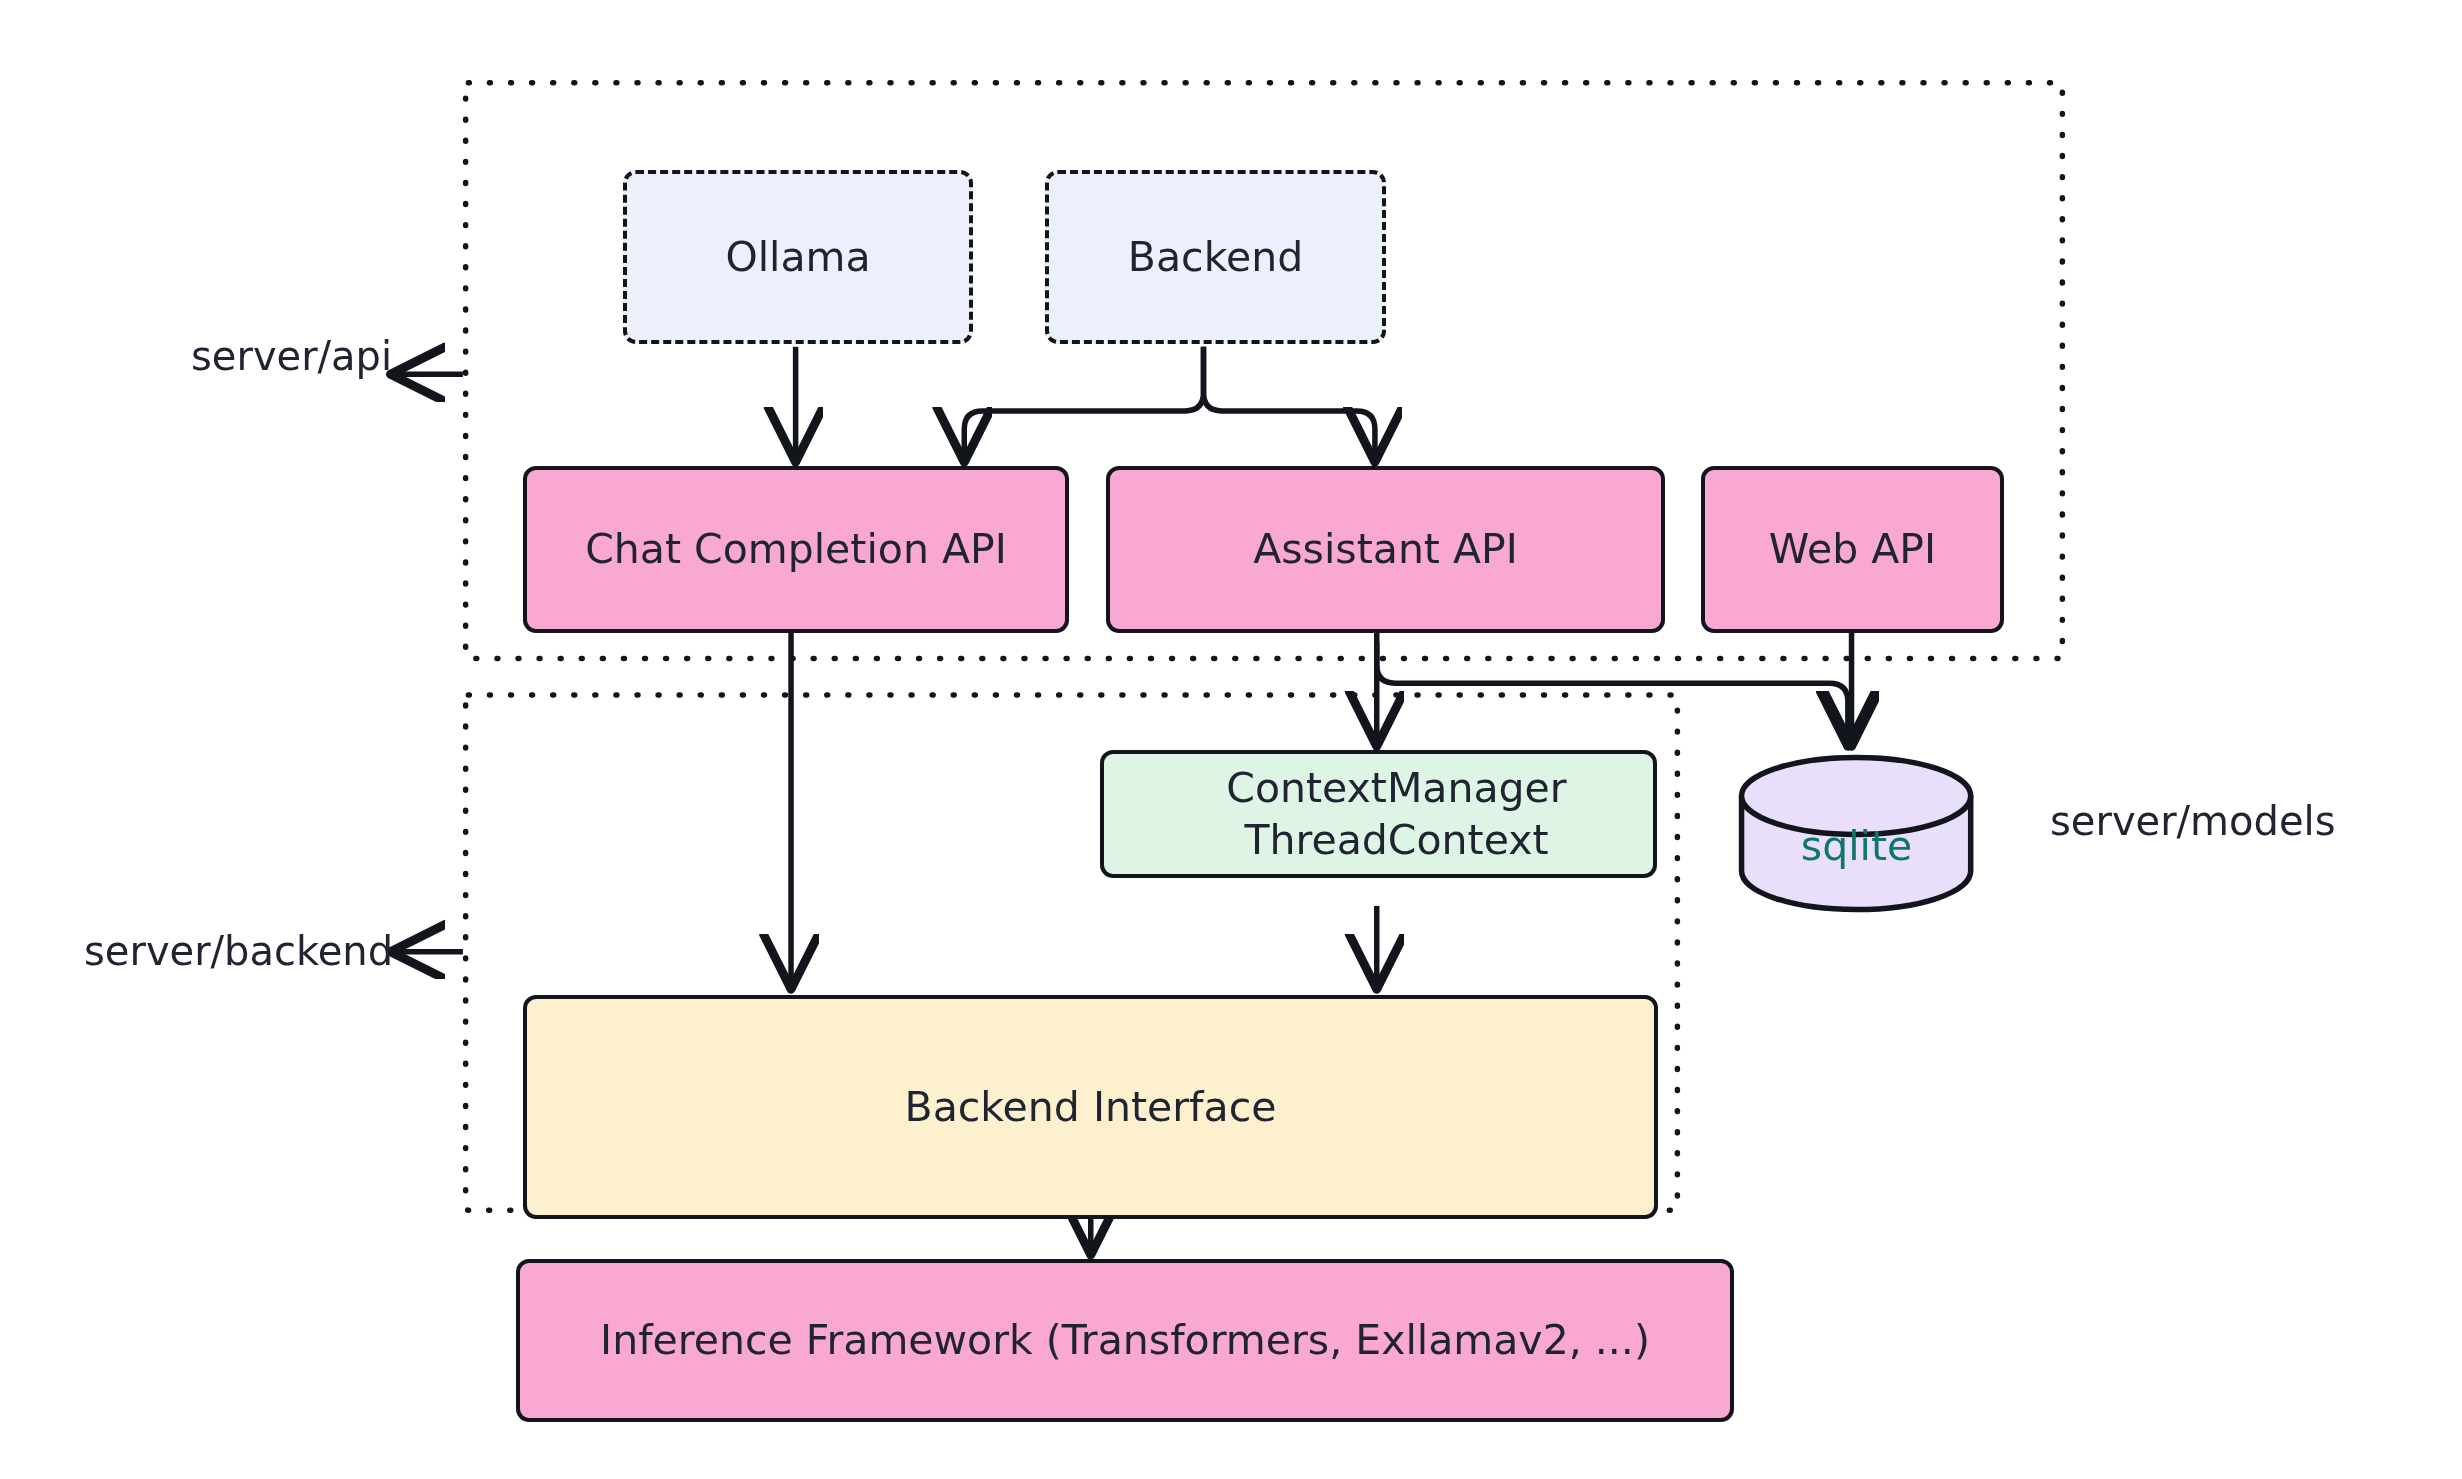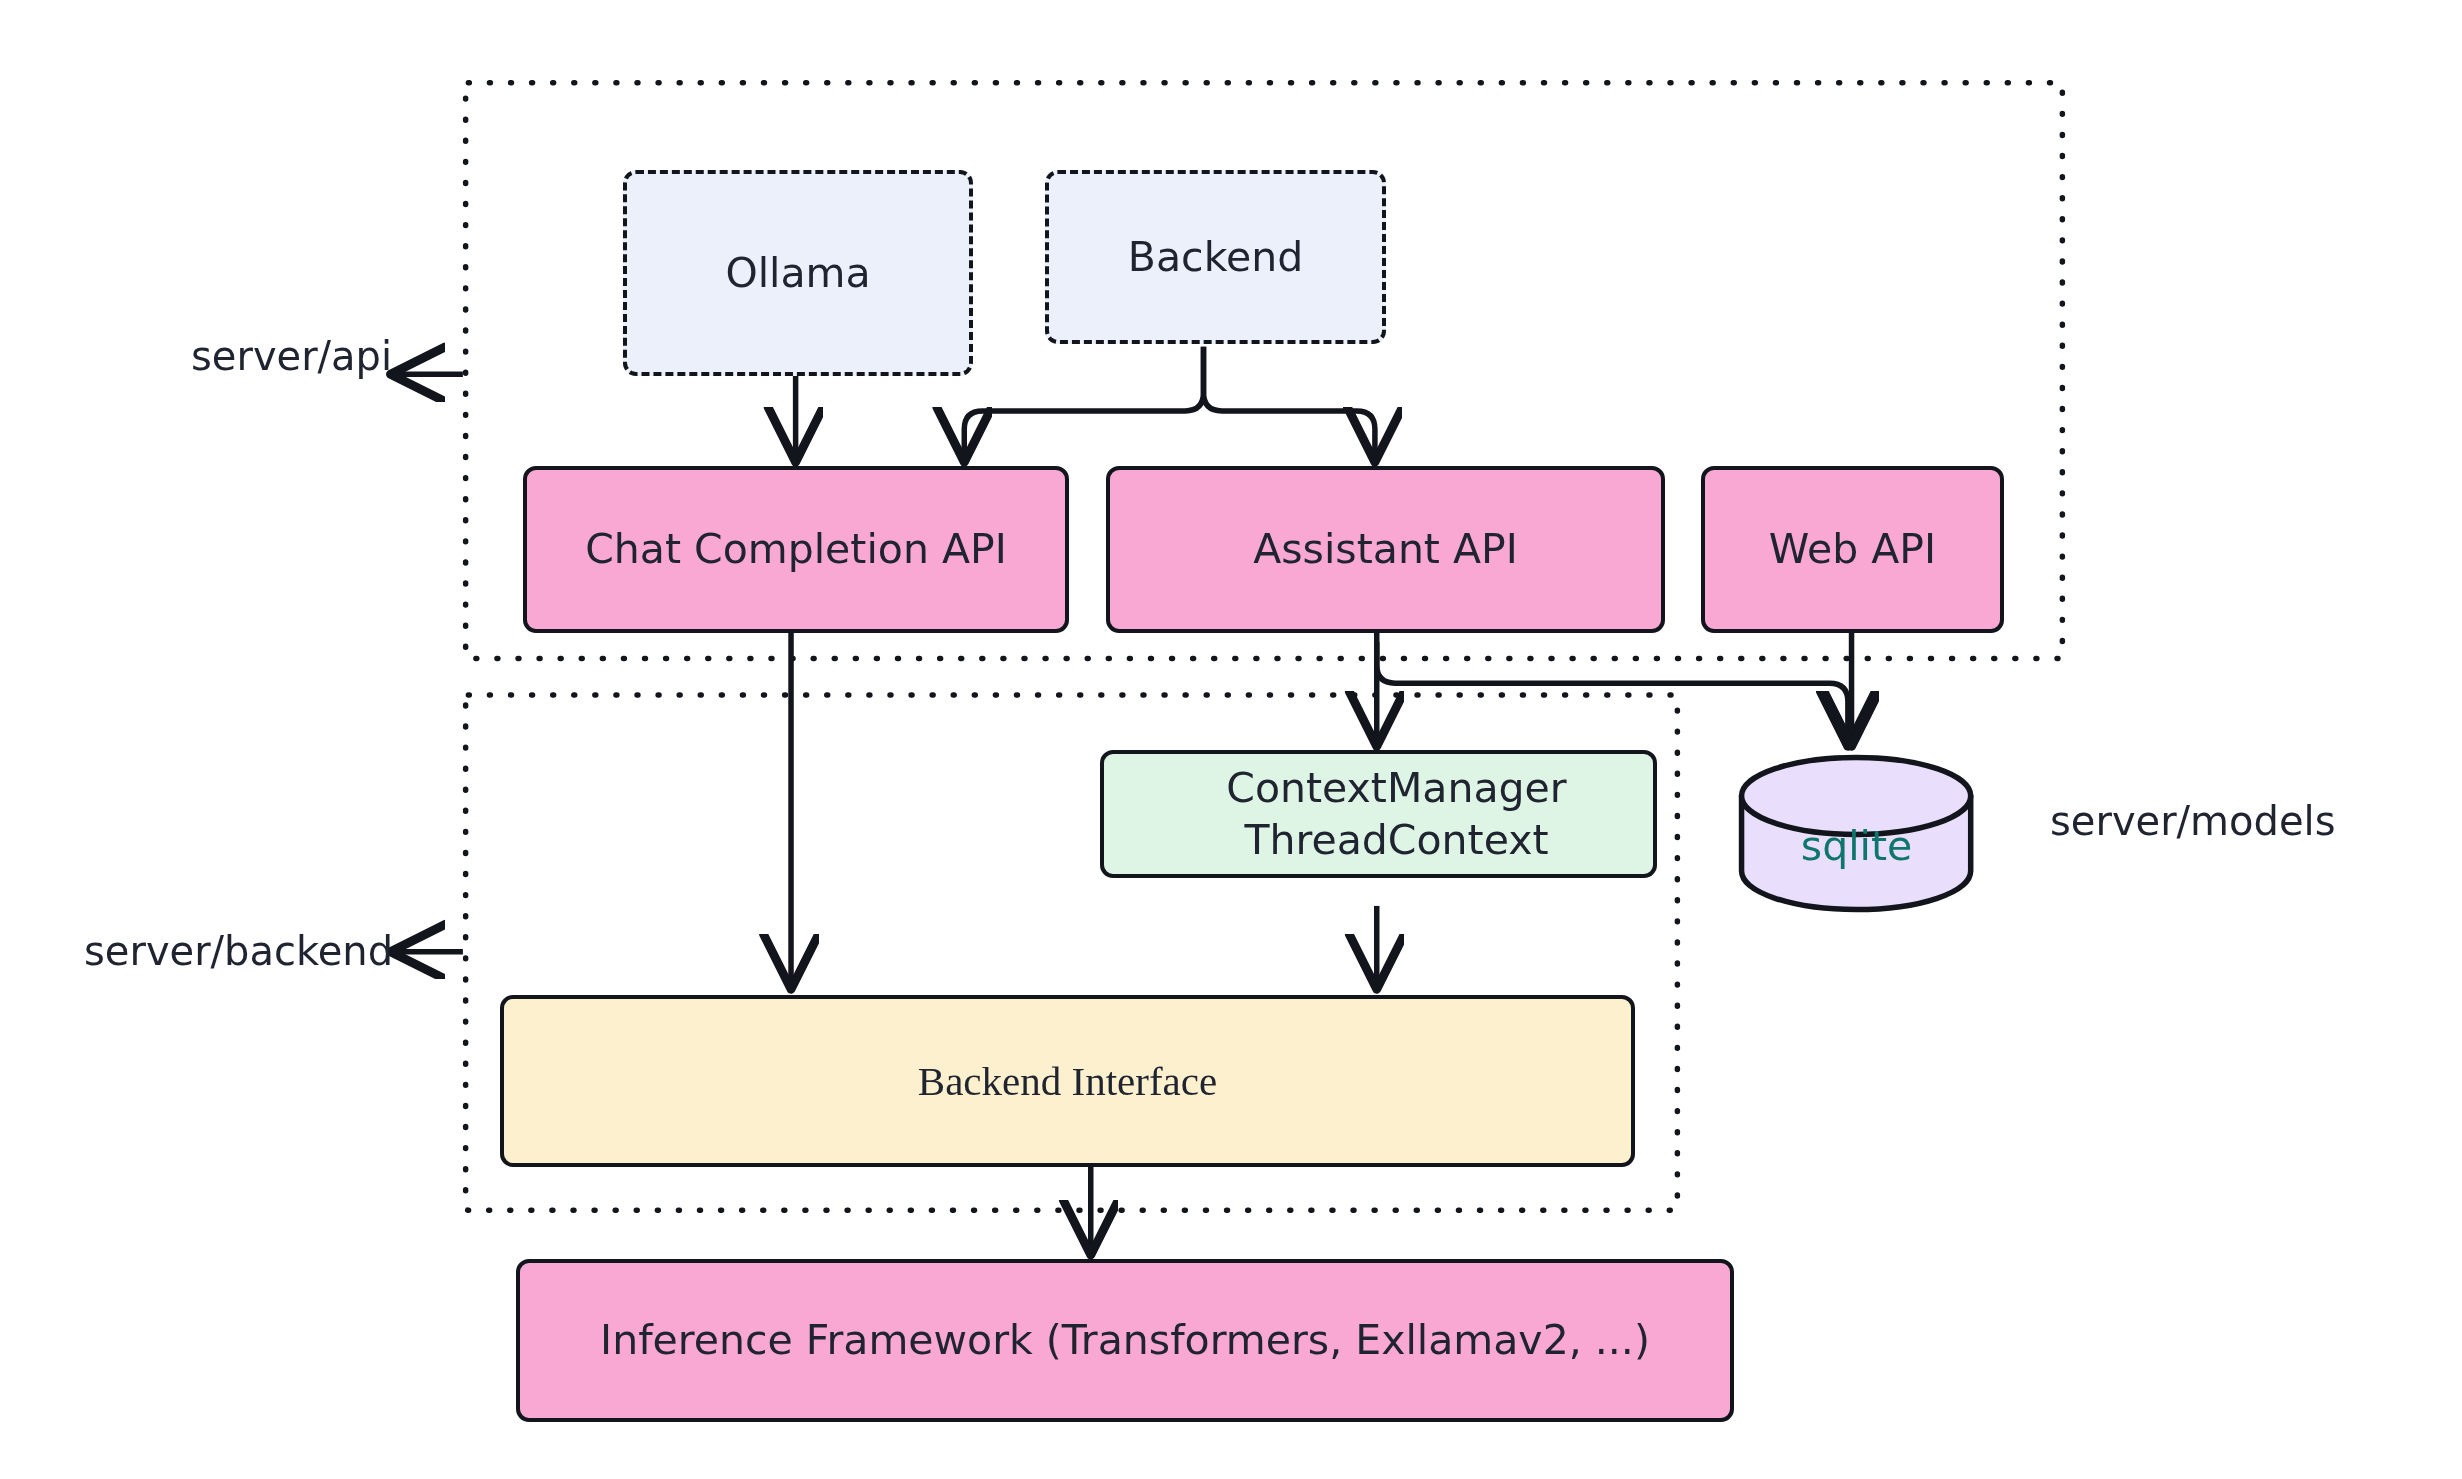--- a/index.html
+++ b/index.html
@@ -98,35 +98,35 @@
       <ellipse cx="2025" cy="868" rx="125" ry="42" fill="#E9DEFB" stroke="#12151c" stroke-width="6"></ellipse>
     </g>
   </svg>
 
   <div class="grp-label" style="left:191px; top:336px;">server/api</div>
 
   <div class="grp-label" style="left:84px; top:931px;">server/backend</div>
 
   <div class="grp-label" style="left:2050px; top:801px;">server/models</div>
 
-  <div class="node dashed" style="left:623px; top:170px; width:350px; height:206px;">Ollama</div>
+  <div class="node dashed" style="left:623px; top:170px; width:350px; height:174px;">Ollama</div>
 
   <div class="node dashed" style="left:1045px; top:170px; width:341px; height:174px;">Backend</div>
 
   <div class="node solid" style="left:523px; top:466px; width:546px; height:167px;">Chat Completion API</div>
 
   <div class="node solid" style="left:1106px; top:466px; width:559px; height:167px;">Assistant API</div>
 
   <div class="node solid" style="left:1701px; top:466px; width:303px; height:167px;">Web API</div>
 
   <div class="node green" style="left:1100px; top:750px; width:557px; height:128px; flex-direction:column;padding-left:36px;">
     <span>ContextManager</span>
     <span>ThreadContext</span>
   </div>
 
   <div class="cyl-label" style="left:1742px; top:807px; width:229px; height:77px;">sqlite</div>
 
-  <div class="node yellow" style="left:500px; top:995px; width:1135px; height:172px;font-family:Liberation Serif, serif;">Backend Interface</div>
+  <div class="node yellow" style="left:523px; top:995px; width:1135px; height:224px;">Backend Interface</div>
 
   <div class="node solid" style="left:516px; top:1259px; width:1218px; height:163px;">Inference Framework (Transformers, Exllamav2, ...)</div>
 
 </div>
 
 
 </body></html>

